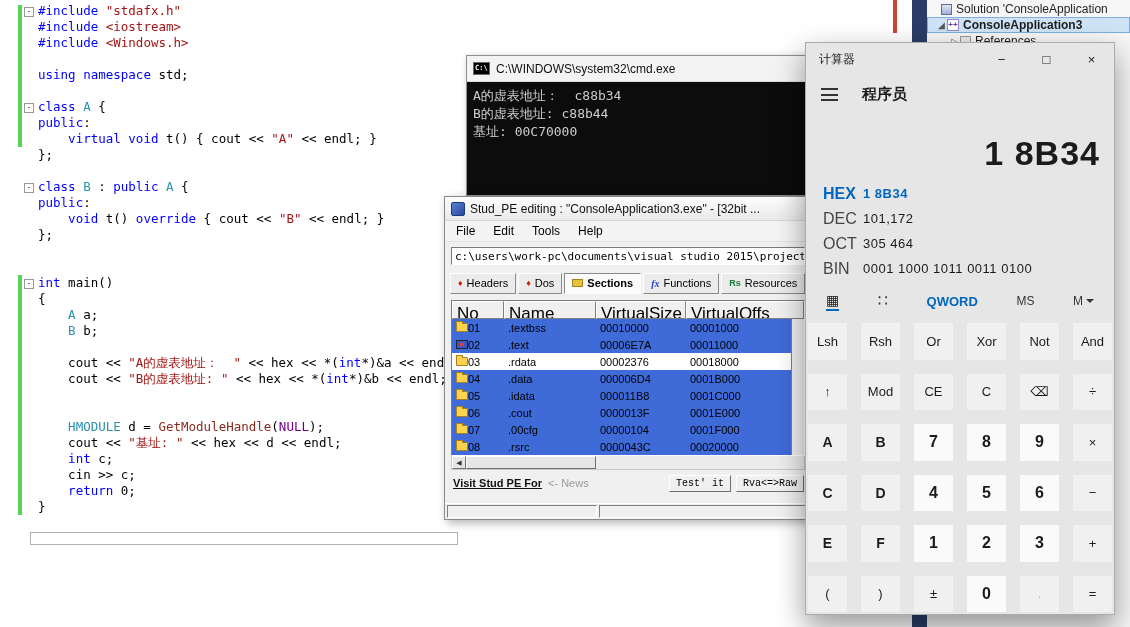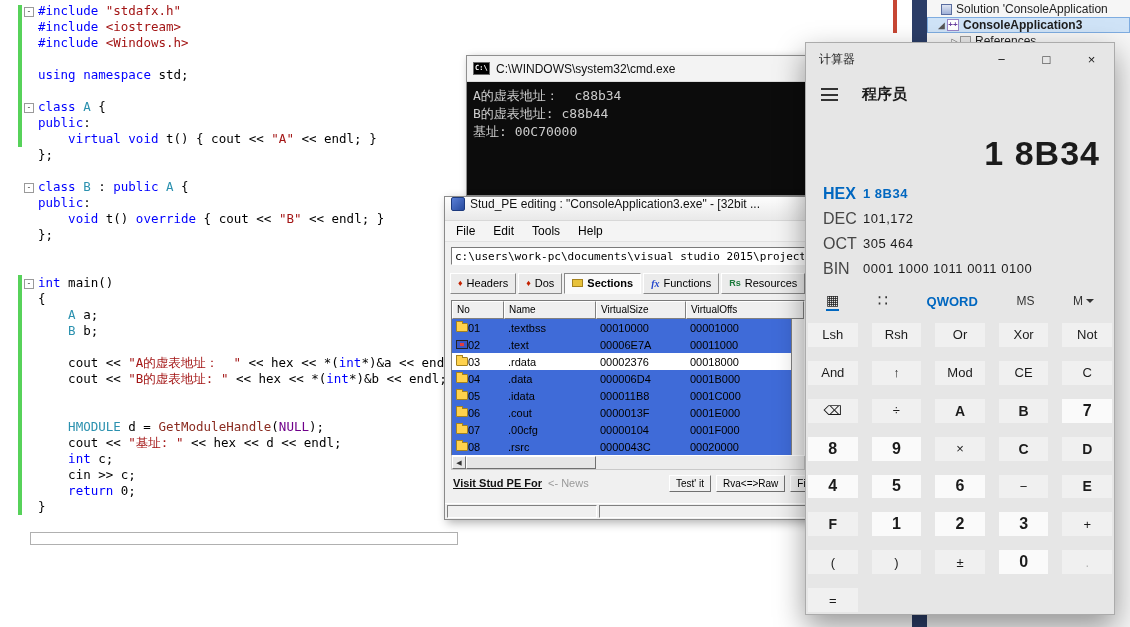--- a/index.html
+++ b/index.html
@@ -35,55 +35,55 @@
   
   #cmd{left:466px;top:55px;width:348px;height:141px;background:#0c0c0c;border:1px solid #8f8f8f;box-shadow:3px 3px 8px rgba(0,0,0,.35);z-index:2}
   #cmd-titlebar{height:26px;background:#f3f3f3;border-bottom:1px solid #dcdcdc;display:flex;align-items:center;padding-left:6px}
   .cmdico{display:inline-block;width:17px;height:13px;background:#000;border:1px solid #6a6a6a;color:#fff;font:bold 7px/11px "DejaVu Sans Mono",monospace;padding-left:1px;margin-right:6px;flex:none}
   #cmd-title{font-size:12px;color:#111;white-space:nowrap}
   #cmd-body{padding:5px 6px;font:13px/18px "DejaVu Sans Mono",monospace;color:#cccccc}
   .cmd-line{white-space:pre}
 
   
   #studpe{left:444px;top:196px;width:368px;height:324px;background:#f0f0f0;border:1px solid #8a8a8a;box-shadow:3px 3px 9px rgba(0,0,0,.3);z-index:3;overflow:hidden}
-  .sp-title{height:24px;background:linear-gradient(#fdfdfd,#e9e9e9);display:flex;padding:0 6px;border-bottom:1px solid #d8d8d8}
+  .sp-title{height:24px;background:linear-gradient(#fdfdfd,#e9e9e9);display:flex;align-items:center;padding:0 6px;border-bottom:1px solid #d8d8d8}
   .sp-ico{width:14px;height:14px;flex:none;margin-right:5px;background:linear-gradient(135deg,#5a7fd6,#274a9e);border:1px solid #1d3a7e;border-radius:2px}
   .sp-title-text{font-size:12px;color:#111;white-space:nowrap;overflow:hidden}
   .sp-menu{height:21px;display:flex;align-items:center;padding-left:2px;font-size:12px;background:#f4f4f4;border-bottom:1px solid #e2e2e2}
   .sp-menu span{padding:2px 9px}
   .sp-pathwrap{padding:5px 6px 4px}
   .sp-path{height:18px;background:#fff;border:1px solid;border-color:#7a7a7a #fff #fff #7a7a7a;font:11px/15px "DejaVu Sans Mono",monospace;padding:1px 3px;white-space:nowrap;overflow:hidden}
   .sp-tabs{display:flex;padding:4px 5px 0;gap:2px;height:25px}
   .sp-tab{font-size:11px;padding:2px 7px 3px;background:#ebebeb;border:1px solid;border-color:#fff #8a8a8a #8a8a8a #fff;display:flex;align-items:center;gap:4px;white-space:nowrap}
   .sp-tab.active{background:#fafafa;font-weight:bold;border-color:#8a8a8a #fff #fafafa #8a8a8a}
   .ti-diamond{color:#c42200;font-size:9px}
   .ti-fx{color:#2244cc;font:italic bold 10px "Liberation Serif",serif}
   .ti-rs{color:#1a7a3a;font:bold 9px "Liberation Sans",sans-serif}
   .ti-folder{width:11px;height:8px;background:#e8c23a;border:1px solid #a5821e;display:inline-block}
   .sp-table{margin:6px 6px 0;width:354px;background:#fff;border:1px solid;border-color:#7a7a7a #fff #fff #7a7a7a;position:relative}
   .sp-thead{display:flex;height:18px;background:#f0f0f0}
-  .sp-th{font-size:10px;padding:2px 4px;border:1px solid;border-color:#fff #808080 #808080 #fff;white-space:nowrap;overflow:hidden;flex:none}
+  .sp-th{font-size:17px;padding:2px 4px;border:1px solid;border-color:#fff #808080 #808080 #fff;white-space:nowrap;overflow:hidden;flex:none}
   .w0{width:52px}.w1{width:92px}.w2{width:90px}.w3{width:118px}
   .sp-tr{display:flex;height:17px;align-items:center}
   .sp-tr.sel{background:#3f6bd8}
   .sp-td{font-size:11px;padding:0 4px;white-space:nowrap;overflow:hidden;display:flex;align-items:center;flex:none;height:100%}
   .fico{width:12px;height:9px;background:#ffd24d;border:1px solid #a5821e;border-radius:1px;position:relative;flex:none}
   .fico:before{content:"";position:absolute;left:-1px;top:-3px;width:5px;height:2px;background:#ffd24d;border:1px solid #a5821e;border-bottom:none}
   .eico{width:12px;height:9px;background:#3a57c4;border:1px solid #222;flex:none;position:relative}
   .eico:after{content:"";position:absolute;left:3px;top:2px;right:3px;bottom:2px;background:#e23c3c}
   .sp-vscroll{position:absolute;right:0;top:18px;bottom:0;width:13px;background:#f0f0f0;border-left:1px solid #808080}
   .sp-hscroll{margin:0 6px;height:14px;width:354px;background:#ececec;display:flex;border:1px solid #c9c9c9;border-top:none}
   .sp-hbtn{width:14px;background:#e6e6e6;border:1px solid;border-color:#fff #707070 #707070 #fff;color:#333;font-size:7px;line-height:11px;text-align:center}
   .sp-hbtn:before{content:"◀"}
   .sp-hthumb{width:130px;background:#e6e6e6;border:1px solid;border-color:#fff #707070 #707070 #fff}
   .sp-footer{position:relative;margin:7px 0 0 8px;height:20px;font-size:11px}
   .sp-link{font-weight:bold;text-decoration:underline;color:#111}
   .sp-news{color:#9a9a9a;margin-left:6px}
   .sp-fbtns{position:absolute;left:216px;top:-2px;display:flex;gap:5px;width:260px}
-  .sp-btn{font-size:10px;padding:2px 6px;background:#f0f0f0;border:1px solid;border-color:#fff #707070 #707070 #fff;white-space:nowrap;font-family:Liberation Sans, sans-serif}
+  .sp-btn{font-size:10px;padding:2px 6px;background:#f0f0f0;border:1px solid;border-color:#fff #707070 #707070 #fff;white-space:nowrap;font-family:Liberation Mono, monospace}
   .sp-status{position:absolute;left:0;right:0;bottom:0;height:16px;border-top:1px solid #fff;display:flex;gap:2px;padding:1px 2px;background:#f0f0f0}
   .sp-cell1{width:150px;border:1px solid;border-color:#808080 #fff #fff #808080}
   .sp-cell2{flex:1;border:1px solid;border-color:#808080 #fff #fff #808080}
 
   
   #calc{left:805px;top:42px;width:310px;height:573px;background:#e6e6e6;border:1px solid #ababab;box-shadow:0 12px 28px rgba(0,0,0,.4);z-index:5;display:flex;flex-direction:column}
   .c-titlebar{height:32px;display:flex;align-items:center;flex:none}
   .c-title{font-size:12px;padding-left:13px;flex:1;color:#1a1a1a}
   .c-winbtn{width:45px;height:32px;display:flex;align-items:center;justify-content:center;font-size:13px;color:#1a1a1a}
   .c-header{height:38px;display:flex;align-items:center;padding-left:15px;gap:24px;flex:none}
@@ -98,21 +98,21 @@
   .c-radix-row .val{letter-spacing:.5px}
   .c-radix-row.active .lab,.c-radix-row.active .val{color:#0067c0;font-weight:bold}
   .c-toolbar{height:40px;display:flex;align-items:center;justify-content:space-between;padding:0 20px;flex:none}
   .tb-ico{font-size:14px;color:#333;line-height:16px}
   .tb-keypad:before{content:"▦"}
   .tb-bits:before{content:"∷";font-size:16px}
   .tb-keypad.active{border-bottom:2px solid #0067c0;padding-bottom:1px;color:#1b1b1b}
   .tb-qword{font-size:13px;font-weight:bold;color:#0067c0}
   .tb-ms{font-size:12px;color:#333;display:flex;align-items:center;gap:3px}
   .caret{width:0;height:0;border-left:4px solid transparent;border-right:4px solid transparent;border-top:4px solid #333;display:inline-block}
-  .c-keys{flex:1;display:grid;grid-template-columns:repeat(5,1fr);grid-auto-rows:1fr;gap:14px;padding:2px}
+  .c-keys{flex:1;display:grid;grid-template-columns:repeat(6,1fr);grid-auto-rows:1fr;gap:14px;padding:2px}
   .key{display:flex;align-items:center;justify-content:center;font-size:13px;background:#f0f0f0;color:#1b1b1b}
   .key.num{background:#fafafa;font-size:16px;font-weight:bold}
   .key.hex{font-size:14px;font-weight:bold}
   .key.dis{color:#b5b5b5}
 </style>
 </head>
 <body>
 
 <div class="abs" id="editor">
   <div class="abs greenbar" id="green-bar-1"></div>

